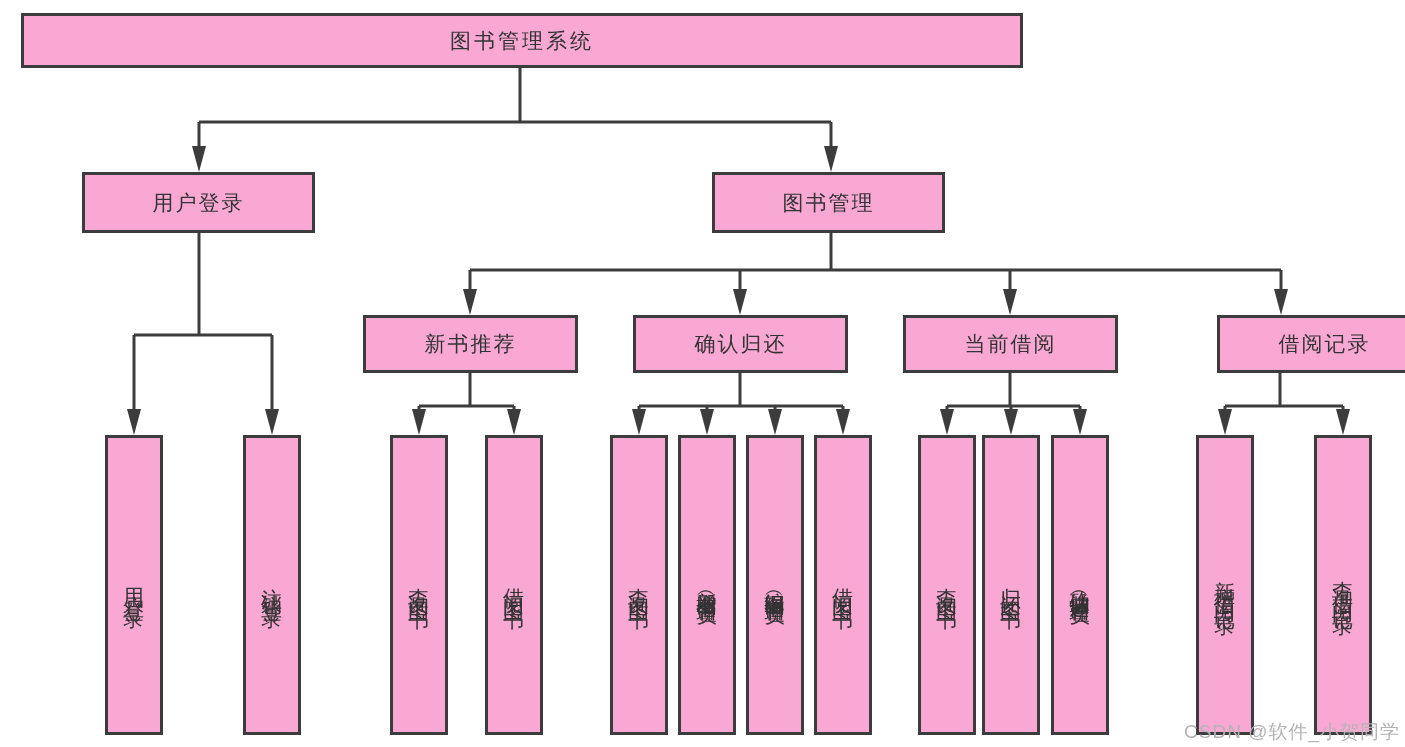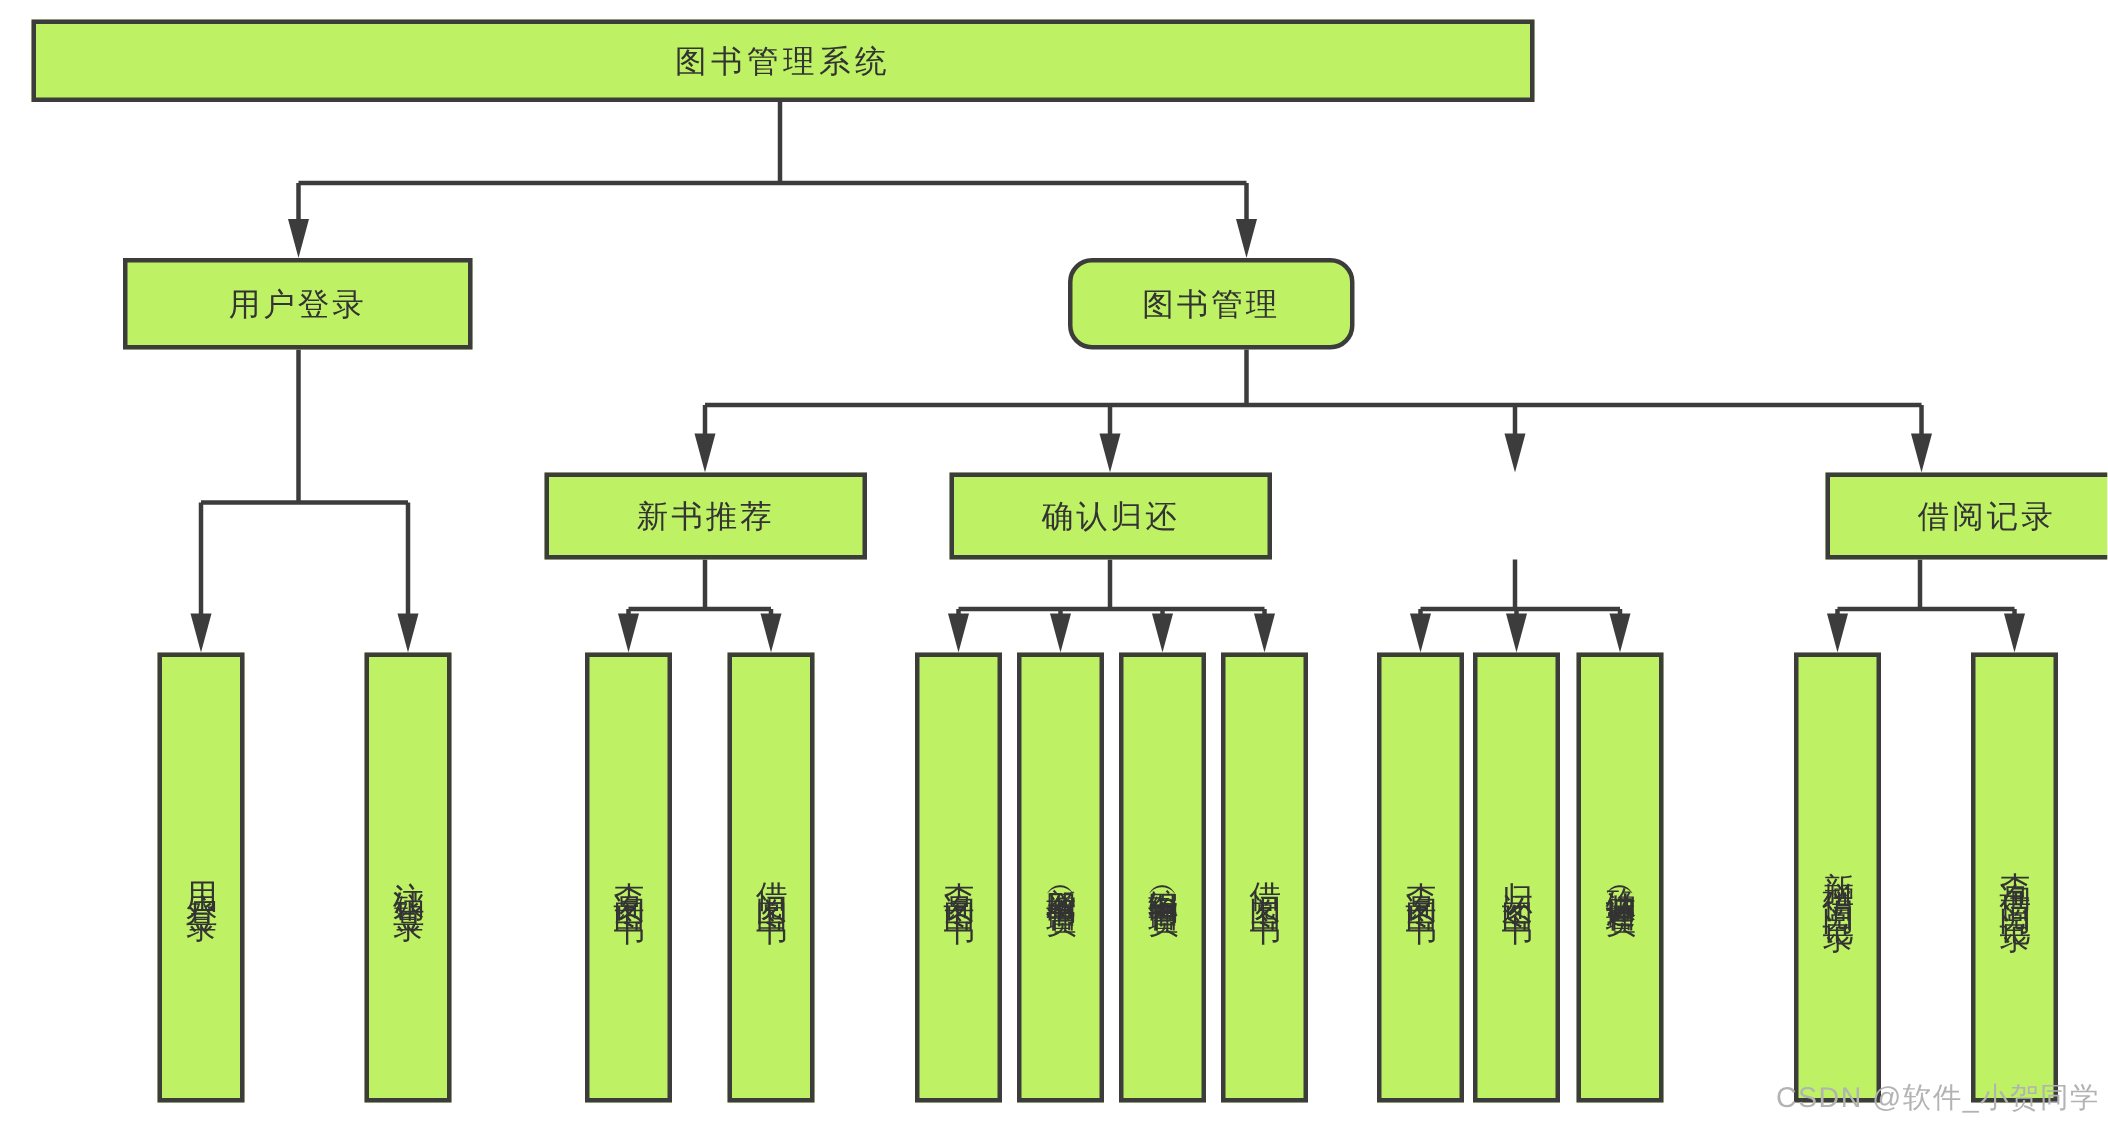--- a/index.html
+++ b/index.html
@@ -15,21 +15,21 @@
     position: absolute;
     left: 0; top: 0;
     width: 1405px; height: 747px;
     pointer-events: none;
     z-index: 0;
   }
   .node {
     position: absolute;
     box-sizing: border-box;
     border: 3px solid #3c3c3c;
-    background: #bef264;
+    background: #f9a8d4;
     color: #333333;
     display: flex;
     align-items: center;
     justify-content: center;
     z-index: 1;
     text-align: right;
   }
   .h-node { font-size: 21px; letter-spacing: 2px; }
   .root-node { font-size: 21px; letter-spacing: 3px; }
   .v-node {
@@ -118,24 +118,25 @@
       <polygon points="1011,435 1004,409 1018,409"></polygon>
       <polygon points="1080,435 1073,409 1087,409"></polygon>
       <polygon points="1225,435 1218,409 1232,409"></polygon>
       <polygon points="1343,435 1336,409 1350,409"></polygon>
     </g>
   </svg>
 
   <div class="node root-node" style="left:21px; top:13px; width:1002px; height:55px;">图书管理系统</div>
 
   <div class="node h-node" style="left:82px; top:172px; width:233px; height:61px;">用户登录</div>
-  <div class="node h-node" style="left:712px; top:172px; width:191px; height:61px;border-radius:16px;">图书管理</div>
+  <div class="node h-node" style="left:712px; top:172px; width:233px; height:61px;">图书管理</div>
 
   <div class="node h-node" style="left:363px; top:315px; width:215px; height:58px;">新书推荐</div>
   <div class="node h-node" style="left:633px; top:315px; width:215px; height:58px;">确认归还</div>
+  <div class="node h-node" style="left:903px; top:315px; width:215px; height:58px;">当前借阅</div>
   <div class="node h-node" style="left:1173px; top:315px; width:215px; height:58px;margin-left:44px;">借阅记录</div>
 
   <div class="node v-node" style="left:105px; top:435px; width:58px; height:300px;">用户登录</div>
   <div class="node v-node" style="left:243px; top:435px; width:58px; height:300px;">注销登录</div>
 
   <div class="node v-node" style="left:390px; top:435px; width:58px; height:300px;">查询图书</div>
   <div class="node v-node" style="left:485px; top:435px; width:58px; height:300px;">借阅图书</div>
 
   <div class="node v-node" style="left:610px; top:435px; width:58px; height:300px;">查询图书</div>
   <div class="node v-node tight" style="left:678px; top:435px; width:58px; height:300px;">新增图书（管理员）</div>

